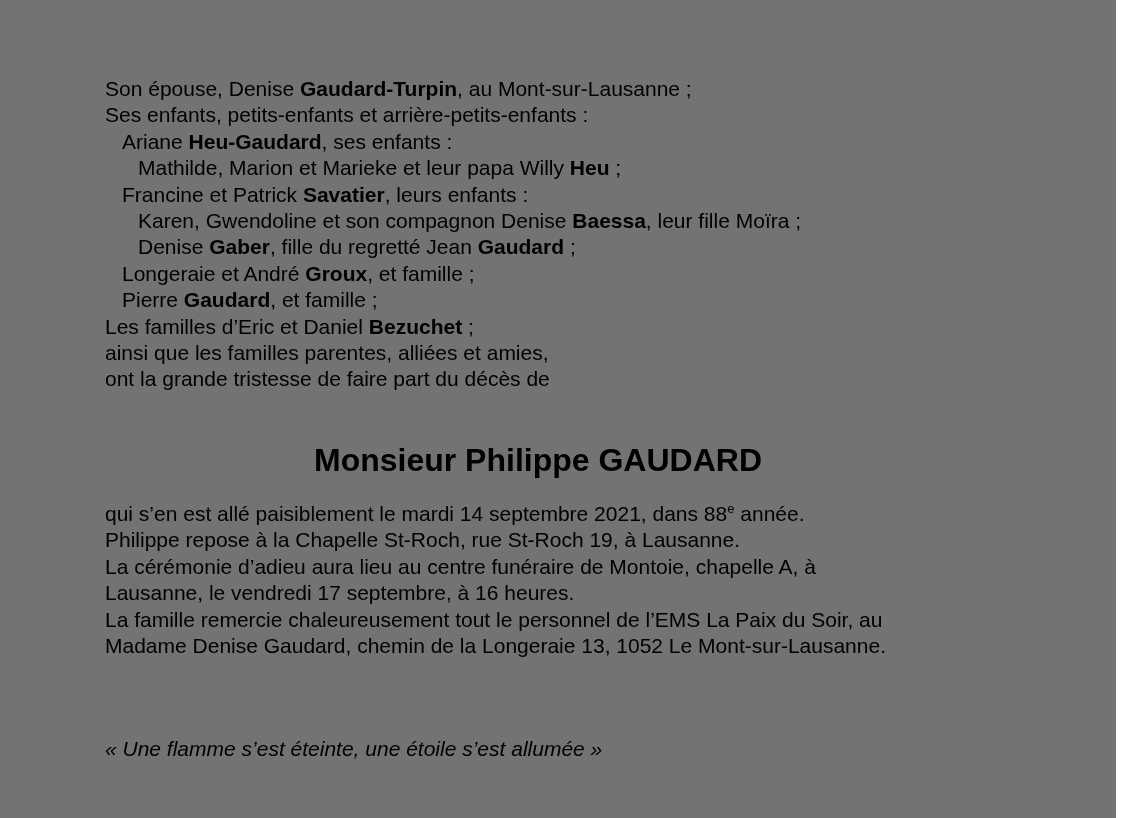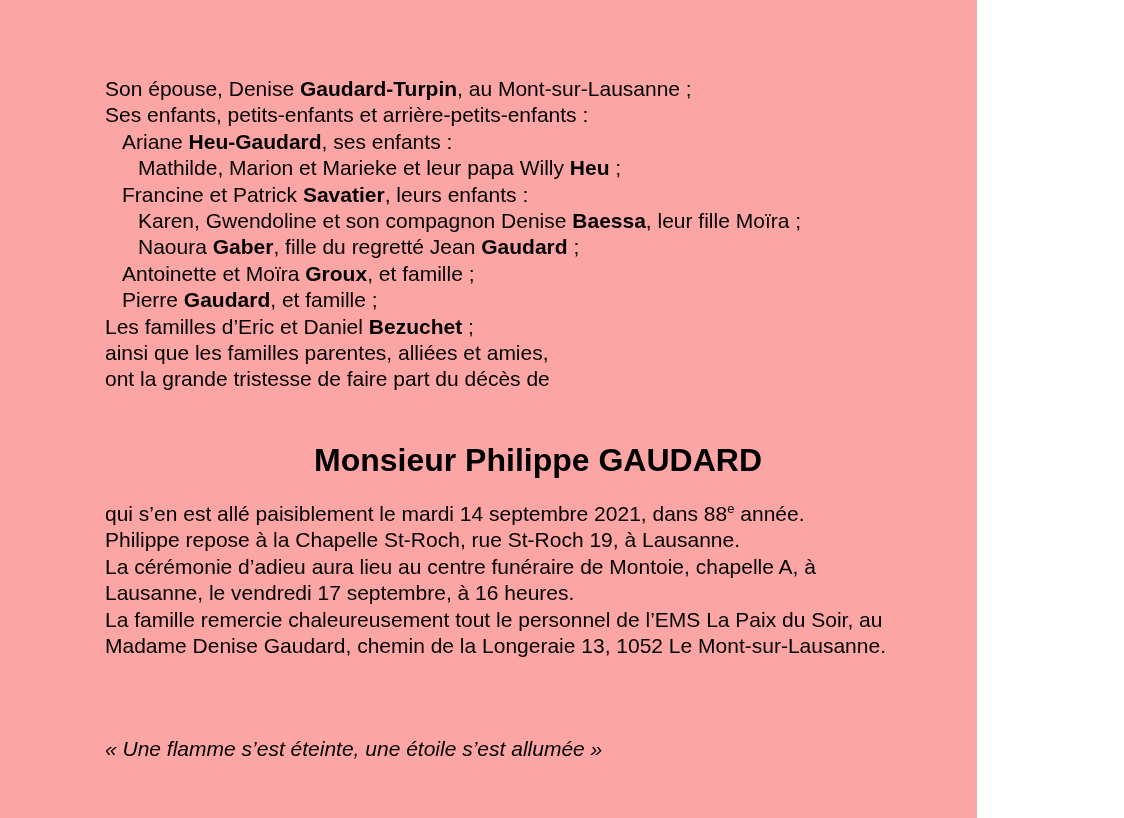--- a/index.html
+++ b/index.html
@@ -3,23 +3,23 @@
 <meta charset="utf-8">
 <style>
   * { margin: 0; padding: 0; box-sizing: border-box; }
   html, body {
     width: 1124px;
     background: #ffffff;
     font-family: "Liberation Sans", sans-serif;
   }
   .page {
     position: relative;
-    width: 977px;
+    width: 1116px;
     height: 818px;
-    background: #fca5a5;
+    background: #737373;
     color: #000000;
     overflow: hidden;
   }
   .doc-block {
     position: absolute;
     left: 105px;
     font-size: 21px;
     line-height: 26.4px;
     color: #000000;
   }
@@ -65,22 +65,22 @@
 
 <div class="page">
 
   <div class="doc-block family-block">
       <div class="doc-line indent-0"><span>Son épouse, Denise </span><span class="bold">Gaudard-Turpin</span><span>, au Mont-sur-Lausanne ;</span></div>
       <div class="doc-line indent-0"><span>Ses enfants, petits-enfants et arrière-petits-enfants :</span></div>
       <div class="doc-line indent-1"><span>Ariane </span><span class="bold">Heu-Gaudard</span><span>, ses enfants :</span></div>
       <div class="doc-line indent-2"><span>Mathilde, Marion et Marieke et leur papa Willy </span><span class="bold">Heu</span><span> ;</span></div>
       <div class="doc-line indent-1"><span>Francine et Patrick </span><span class="bold">Savatier</span><span>, leurs enfants :</span></div>
       <div class="doc-line indent-2"><span>Karen, Gwendoline et son compagnon Denise </span><span class="bold">Baessa</span><span>, leur fille Moïra ;</span></div>
-      <div class="doc-line indent-2"><span>Naoura </span><span class="bold">Gaber</span><span>, fille du regretté Jean </span><span class="bold">Gaudard</span><span> ;</span></div>
-      <div class="doc-line indent-1"><span>Antoinette et Moïra </span><span class="bold">Groux</span><span>, et famille ;</span></div>
+      <div class="doc-line indent-2"><span>Denise </span><span class="bold">Gaber</span><span>, fille du regretté Jean </span><span class="bold">Gaudard</span><span> ;</span></div>
+      <div class="doc-line indent-1"><span>Longeraie et André </span><span class="bold">Groux</span><span>, et famille ;</span></div>
       <div class="doc-line indent-1"><span>Pierre </span><span class="bold">Gaudard</span><span>, et famille ;</span></div>
       <div class="doc-line indent-0"><span>Les familles d’Eric et Daniel </span><span class="bold">Bezuchet</span><span> ;</span></div>
       <div class="doc-line indent-0"><span>ainsi que les familles parentes, alliées et amies,</span></div>
       <div class="doc-line indent-0"><span>ont la grande tristesse de faire part du décès de</span></div>
     </div>
 
   <div class="page-title">Monsieur Philippe GAUDARD</div>
 
   <div class="doc-block details-block">
       <div class="doc-line indent-0"><span>qui s’en est allé paisiblement le mardi 14 septembre 2021, dans 88</span><sup>e</sup><span> année.</span></div>

